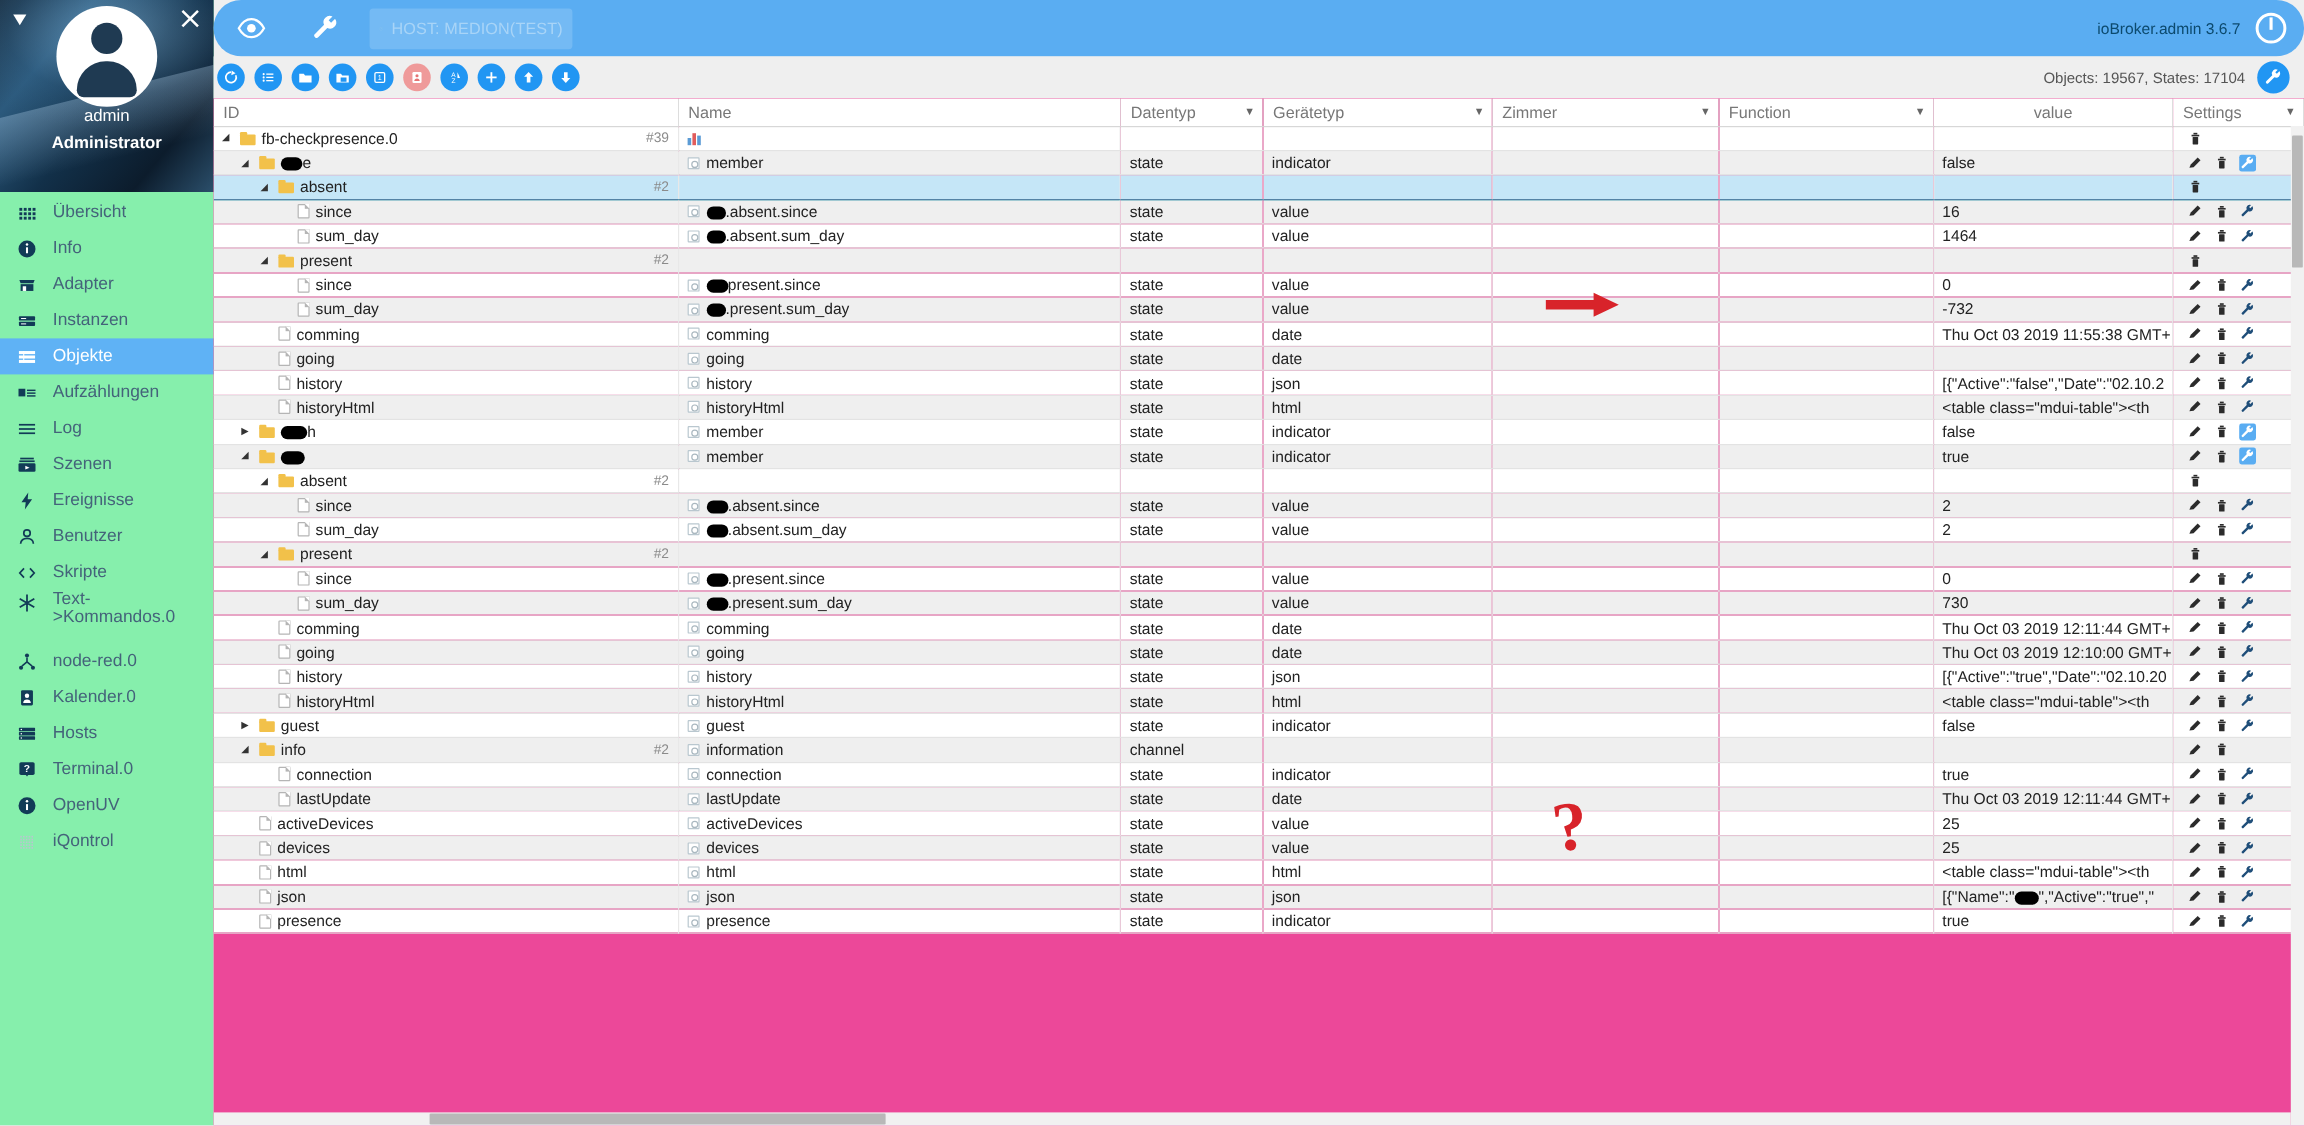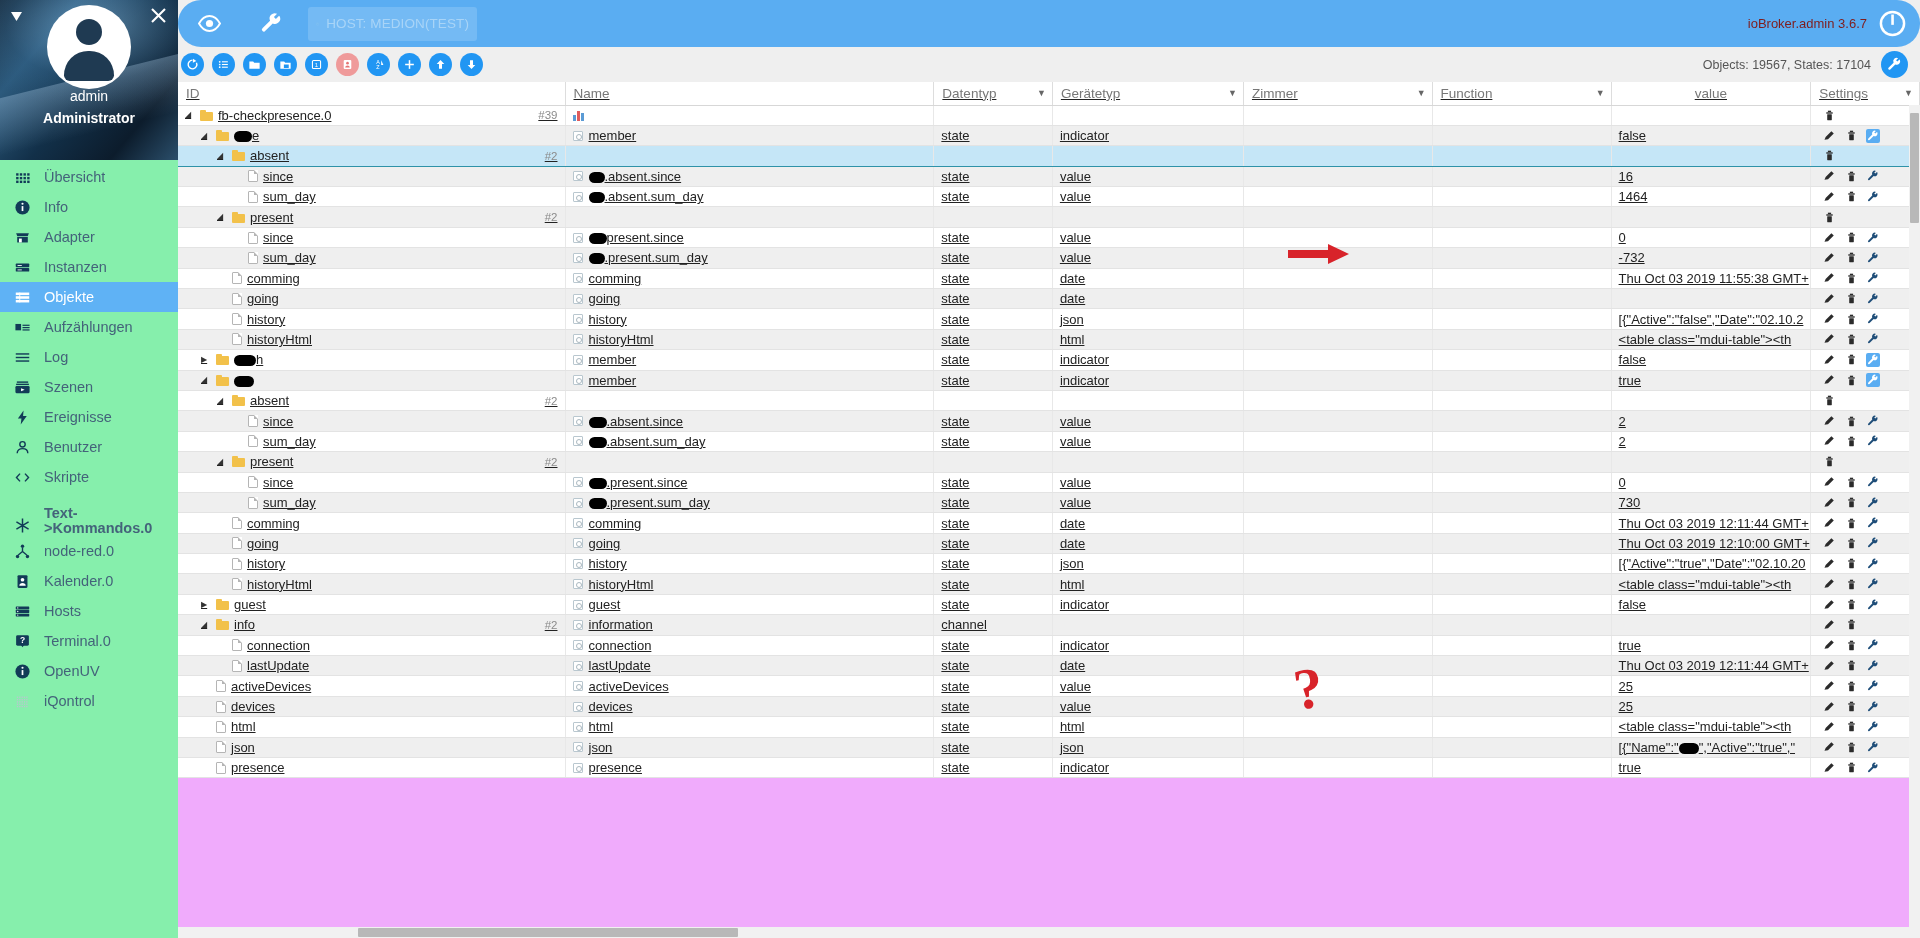--- a/index.html
+++ b/index.html
@@ -40,49 +40,49 @@
              color:#fff; font-size:14px; font-weight:bold; }
 
   .sb-menu { padding-top:2px; }
   .sb-item {
     display:flex; align-items:center; gap:11px; height:30px; padding:0 8px 0 12px;
     color:#44637a; font-size:14.5px; cursor:pointer; white-space:nowrap;
   }
   .sb-item .ico { width:21px; height:21px; flex:0 0 21px; display:flex; align-items:center; justify-content:center; color:#123b57; }
   .sb-item.active { background:#5fb2f5; color:#fff; }
   .sb-item.active .ico { color:#fff; }
-  .sb-item.two-line { height:44px; align-items:flex-end;font-weight:bold; }
+  .sb-item.two-line { height:44px; align-items:flex-start; }
   .sb-item.two-line .lbl { line-height:15px; }
   .sb-item .lbl { overflow:hidden; }
 
   
   .main { flex:1 1 auto; height:938px; display:flex; flex-direction:column; background:#efefef; min-width:0;}
   .topbar { height:47px; background:#5aadf2; display:flex; align-items:center; gap:0; position:relative; flex:0 0 47px;border-radius:23px;}
   .tb-btn { width:62px; height:47px; display:flex; align-items:center; justify-content:center; cursor:pointer; color:#fff;}
   .tb-host {
     margin-left:6px; height:34px; width:169px; border-radius:3px; background:rgba(255,255,255,.16);
     display:flex; align-items:center; gap:7px; padding:0 8px; cursor:pointer;
   }
   .tb-host .hosttxt { color:#a8d4f7; font-size:13.5px; letter-spacing:.1px; white-space:nowrap;}
   .tb-right { margin-left:auto; display:flex; align-items:center; gap:12px; padding-right:14px;}
-  .tb-ver { color:#7f1d1d; font-size:13px; }
+  .tb-ver { color:#0c4a6e; font-size:13px; }
 
   .subbar { height:35px; background:#efefef; display:flex; padding-left:3px; gap:8px; flex:0 0 35px; position:relative;}
   .rbtn {
     width:23px; height:23px; border-radius:50%; background:#2196f3; color:#fff;
     display:flex; align-items:center; justify-content:center; cursor:pointer; flex:0 0 23px;
   }
   .rbtn.red { background:#ef9a9a; }
   .subbar-right { margin-left:auto; display:flex; align-items:center; gap:10px; padding-right:12px;}
   .stats { color:#555; font-size:12.5px; white-space:nowrap;}
   .wrench-big { width:27px; height:27px; border-radius:50%; background:#2196f3; color:#fff;
                 display:flex; align-items:center; justify-content:center; cursor:pointer;}
 
   
-  .tablewrap { flex:1 1 auto; overflow:hidden; position:relative; background:#f0abfc;text-decoration:underline;}
+  .tablewrap { flex:1 1 auto; overflow:hidden; position:relative; background:#ec4899;}
   table.objtab { width:100%; border-collapse:collapse; table-layout:fixed; }
   table.objtab th {
     background:#fff; font-weight:normal; color:#777; font-size:13.5px;
     height:23px; text-align:left; padding:0 8px; border-right:1px solid #ddd;
     border-bottom:1px solid #d7d7d7; position:relative; white-space:nowrap;
   }
   table.objtab th .flt { position:absolute; right:6px; top:50%; transform:translateY(-50%); color:#666; font-size:9px;}
   table.objtab th.c-val { text-align:center; }
   table.objtab th.c-set { text-align:left; }
   table.objtab td {

